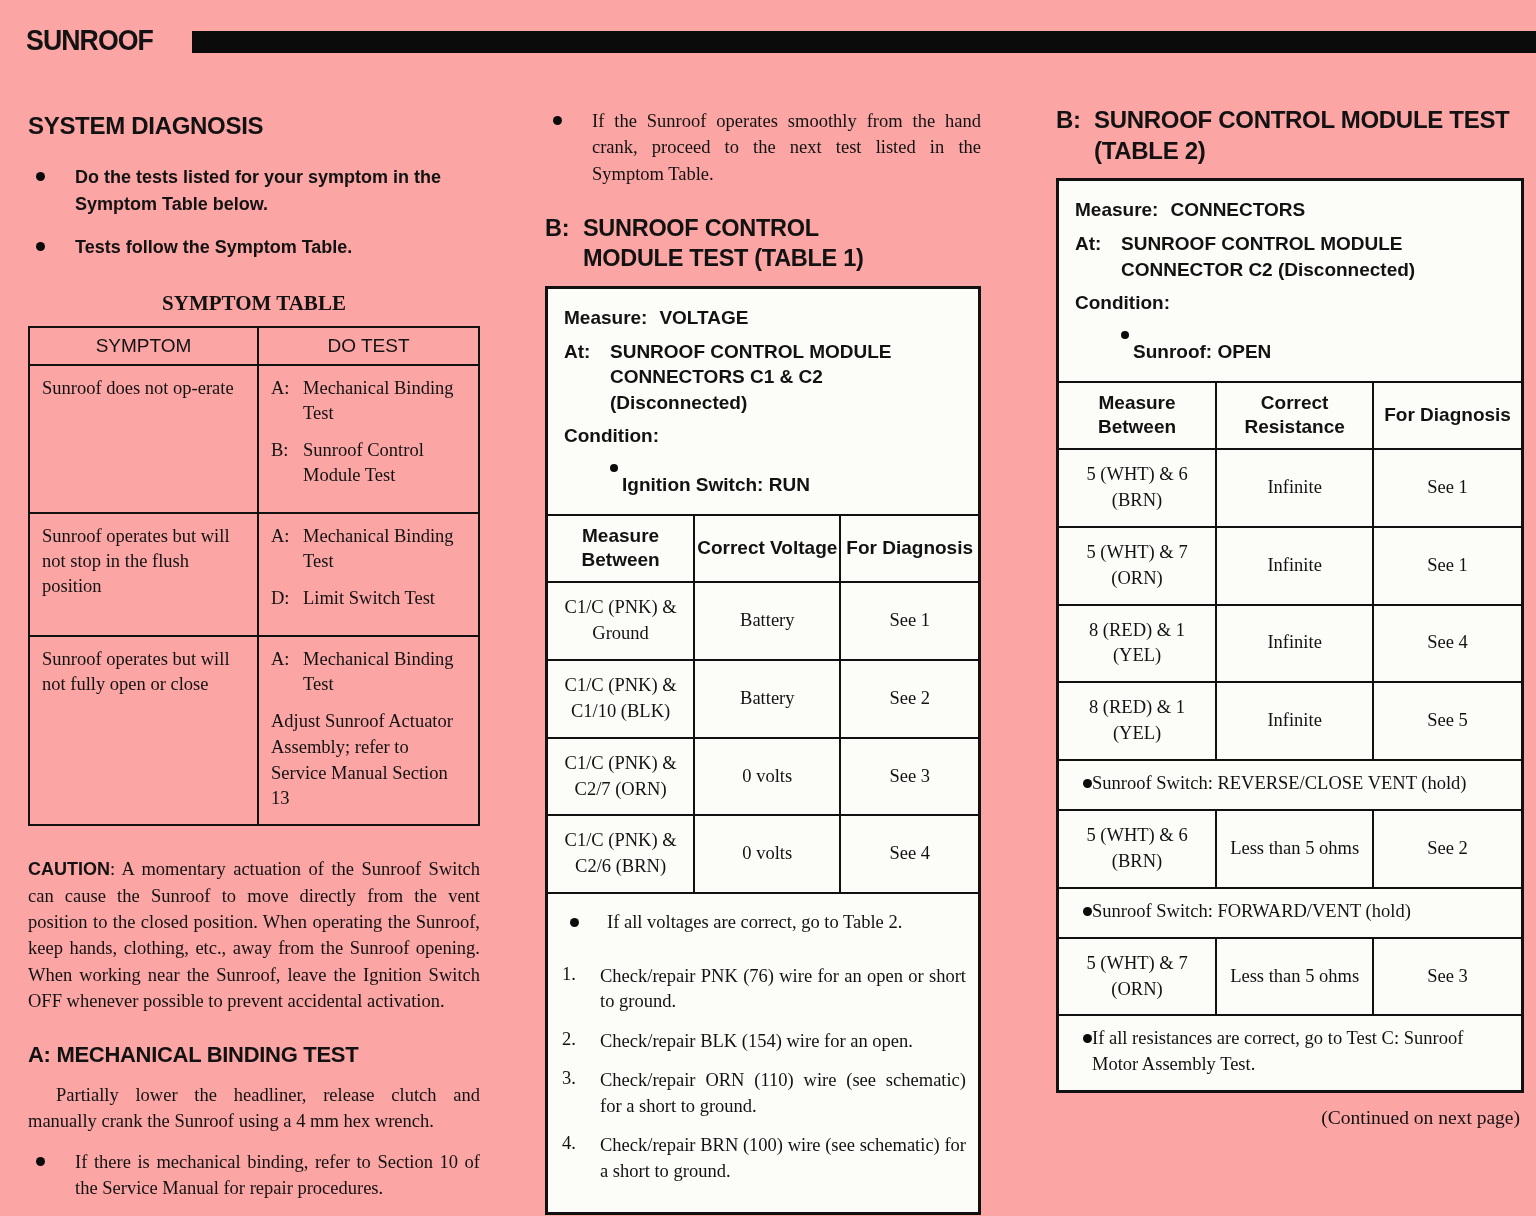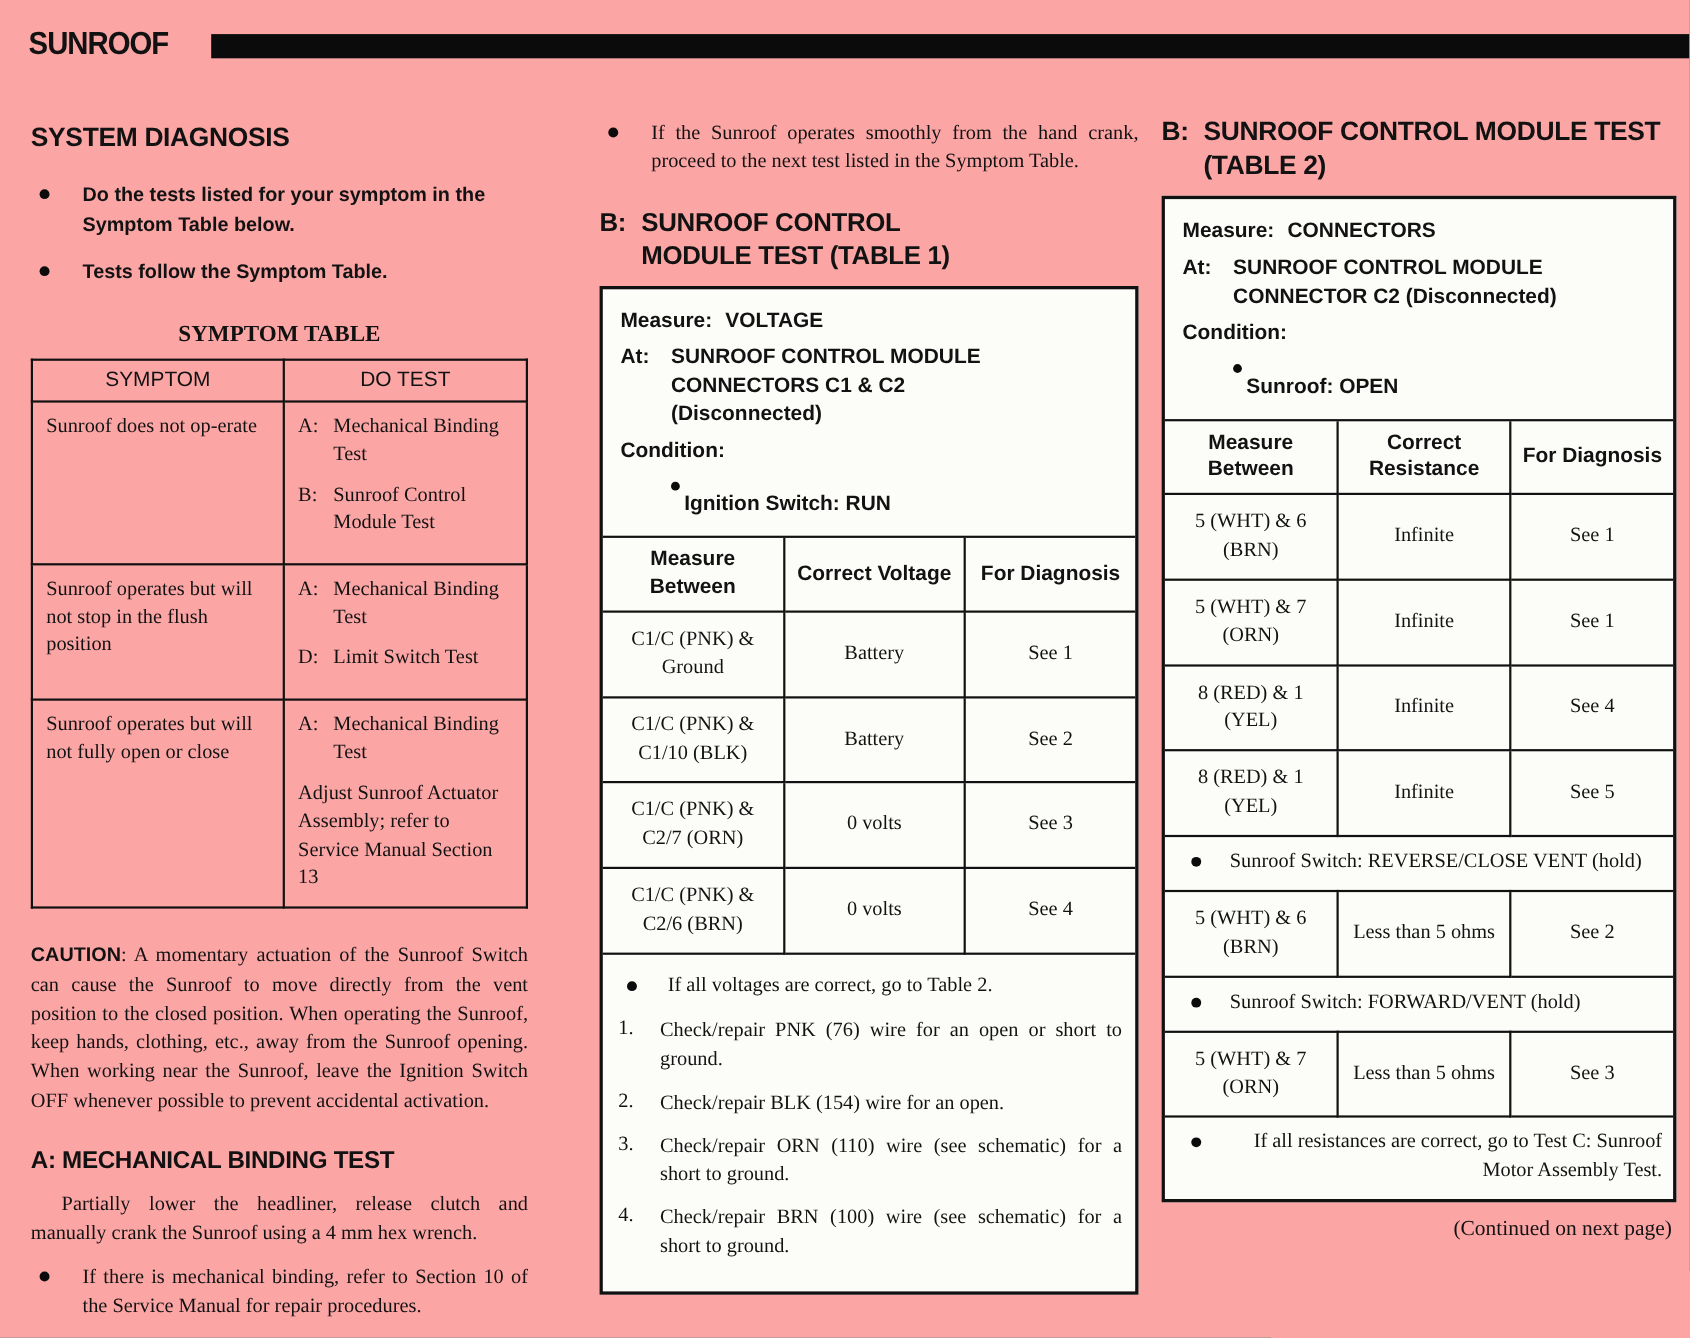--- a/index.html
+++ b/index.html
@@ -13,21 +13,21 @@
   .hdr-title{
     position:absolute;left:26px;top:24px;margin:0;
     font-family:"Liberation Sans", sans-serif;font-weight:700;
     font-size:29px;letter-spacing:-1px;transform:scaleX(.92);transform-origin:left;
   }
   .hdr-bar{position:absolute;left:192px;right:0;top:31px;height:22px;background:#0b0b0b;}
 
   
   .col{position:absolute;top:108px;}
   .col-left{left:28px;width:452px;}
-  .col-mid{left:545px;width:490px;}
+  .col-mid{left:545px;width:436px;}
   .col-right{left:1056px;width:468px;top:104px;}
 
   
   h2.sec{font-family:"Liberation Sans", sans-serif;font-weight:700;font-size:24px;margin:4px 0 24px 0;letter-spacing:-.3px;}
   h3.sub{font-family:"Liberation Sans", sans-serif;font-weight:700;font-size:22px;margin:28px 0 14px 0;letter-spacing:-.3px;}
   .bullet-row{display:flex;align-items:flex-start;margin:0 0 16px 0;}
   .dot{flex:0 0 auto;width:9px;height:9px;border-radius:50%;background:#0b0b0b;margin:8px 0 0 8px;}
   .bullet-row .btxt{margin-left:30px;}
   .bold-bullet{font-family:"Liberation Sans", sans-serif;font-weight:700;font-size:18px;line-height:1.5;}
   .serif-text{font-size:18.5px;line-height:1.42;text-align:justify;}
@@ -74,28 +74,28 @@
   .test-box table.grid{border-style:none;}
   .test-box table.grid th, .test-box table.grid td{border:2.5px solid #111;}
   .test-box table.grid th{font-family:"Liberation Sans", sans-serif;font-weight:700;font-size:19px;padding:8px 2px;text-align:center;line-height:1.3;border-top:none;}
   .test-box table.grid td{font-size:18.5px;text-align:center;padding:12px 6px;line-height:1.4;}
   .test-box table.grid th:first-child, .test-box table.grid td:first-child{border-left:none;}
   .test-box table.grid th:last-child, .test-box table.grid td:last-child{border-right:none;}
   .test-box table.grid col.c1{width:34%;} .test-box table.grid col.c2{width:34%;}
   td.switch-row{text-align:left !important;padding:10px 10px 12px 6px !important;}
   .sw-flex{display:flex;align-items:flex-start;}
   .sw-flex .dot{margin:8px 0 0 18px;}
-  .sw-flex .btxt{margin-left:26px;text-align:right;line-height:1.4;}
+  .sw-flex .btxt{text-align:left;line-height:1.4;}
   tr.last-row td{border-bottom:none !important;}
 
   .notes{padding:16px 12px 14px 14px;font-size:18.5px;}
   .note-item{display:flex;margin:0 0 14px 0;}
   .note-item .npfx{flex:0 0 38px;}
   .note-item .ntxt{flex:1;text-align:justify;line-height:1.38;}
-  .notes .bullet-row{margin-bottom:16px;}
+  .notes .bullet-row{margin-bottom:28px;}
   .notes .bullet-row .btxt{margin-left:28px;line-height:1.38;}
 
   .continued{font-size:19.5px;text-align:right;margin:14px 4px 0 0;}
 </style>
 </head>
 <body>
 
 <div class="page">
 
   <h1 class="hdr-title">SUNROOF</h1>

